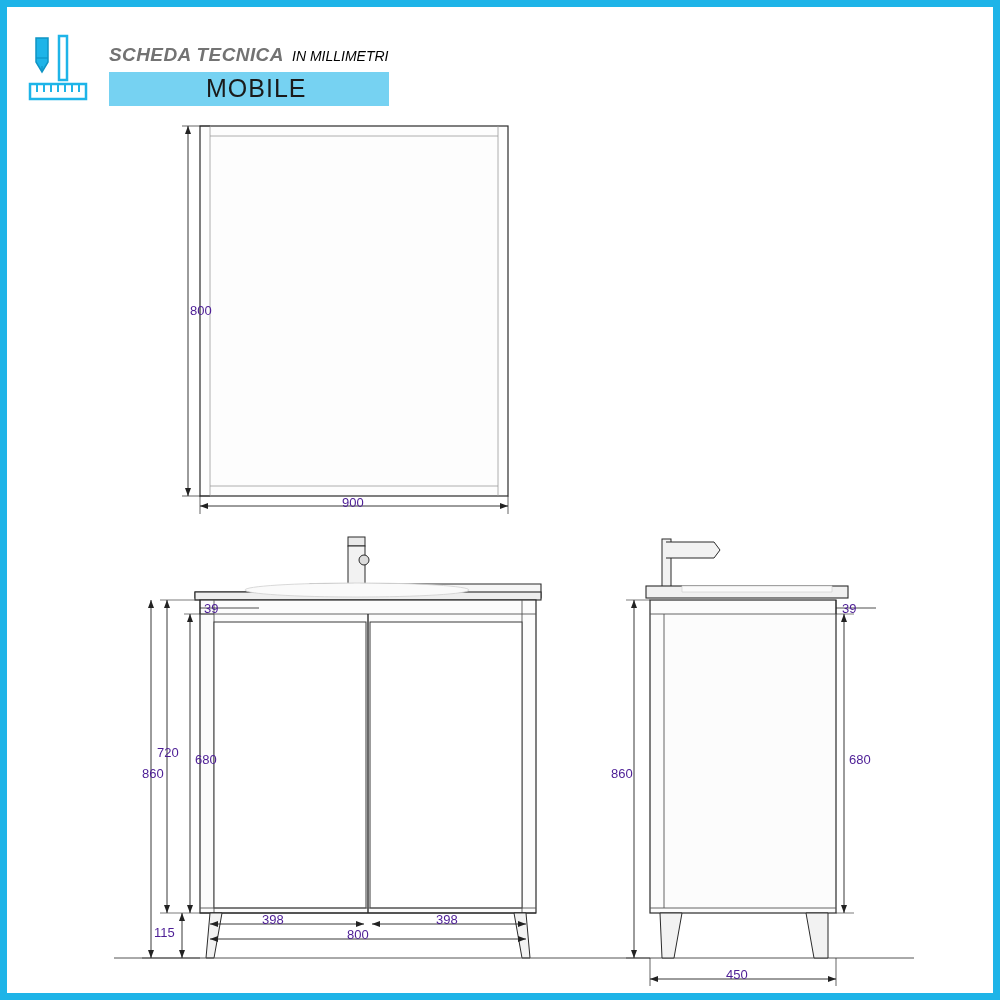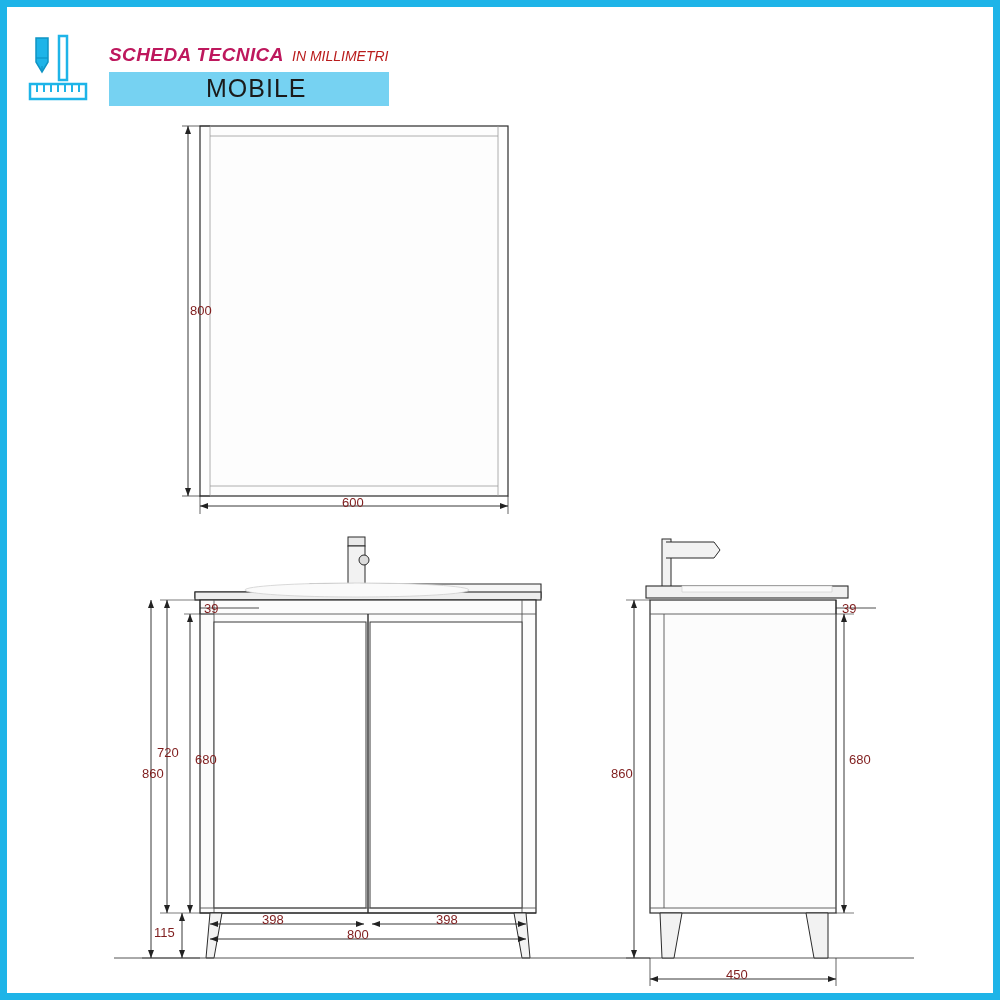--- a/index.html
+++ b/index.html
@@ -42,30 +42,30 @@
     height: 72px;
   }
   .hdr-title {
     position: absolute;
     left: 95px;
     top: 30px;
     font-style: italic;
     font-weight: bold;
     font-size: 19px;
     letter-spacing: 0.4px;
-    color: #be185d;
+    color: #737373;
     white-space: nowrap;
   }
   .hdr-sub {
     position: absolute;
     left: 278px;
     top: 34px;
     font-style: italic;
     font-size: 14px;
-    color: #b91c1c;
+    color: #000000;
     white-space: nowrap;
   }
   .hdr-band {
     position: absolute;
     left: 95px;
     top: 58px;
     width: 280px;
     height: 34px;
     background: #76d2f2;
   }
@@ -78,21 +78,21 @@
     letter-spacing: 1px;
     color: #1a1a1a;
     white-space: nowrap;
     margin-left: 32px;
   }
 
   
   .dim-label {
     position: absolute;
     font-size: 13px;
-    color: #7f1d1d;
+    color: #4c1d95;
     white-space: nowrap;
     font-family: "Liberation Sans", sans-serif;
   }
 
   svg.draw {
     position: absolute;
     left: 0; top: 0;
     width: 986px;
     height: 986px;
     pointer-events: none;
@@ -243,21 +243,21 @@
           <line x1="636" y1="944" x2="636" y2="972" stroke="#222" stroke-width="0.7"></line>
           <line x1="822" y1="944" x2="822" y2="972" stroke="#222" stroke-width="0.7"></line>
           <line x1="636" y1="965" x2="822" y2="965" stroke="#222" stroke-width="0.9"></line>
           <path d="M636 965 l8 -3 l0 6 z" fill="#222" stroke="none"></path>
           <path d="M822 965 l-8 -3 l0 6 z" fill="#222" stroke="none"></path>
         </g>
       </g>
     </svg>
 
     <div class="dim-label" style="left:176px; top:289px;">800</div>
-    <div class="dim-label" style="left:328px; top:481px;">600</div>
+    <div class="dim-label" style="left:328px; top:481px;">900</div>
 
     <div class="dim-label" style="left:190px; top:587px;">39</div>
     <div class="dim-label" style="left:143px; top:731px;text-align:right;">720</div>
     <div class="dim-label" style="left:128px; top:752px;">860</div>
     <div class="dim-label" style="left:181px; top:738px;">680</div>
     <div class="dim-label" style="left:140px; top:911px;text-align:right;">115</div>
 
     <div class="dim-label" style="left:248px; top:898px;">398</div>
     <div class="dim-label" style="left:333px; top:913px;">800</div>
     <div class="dim-label" style="left:422px; top:898px;">398</div>

